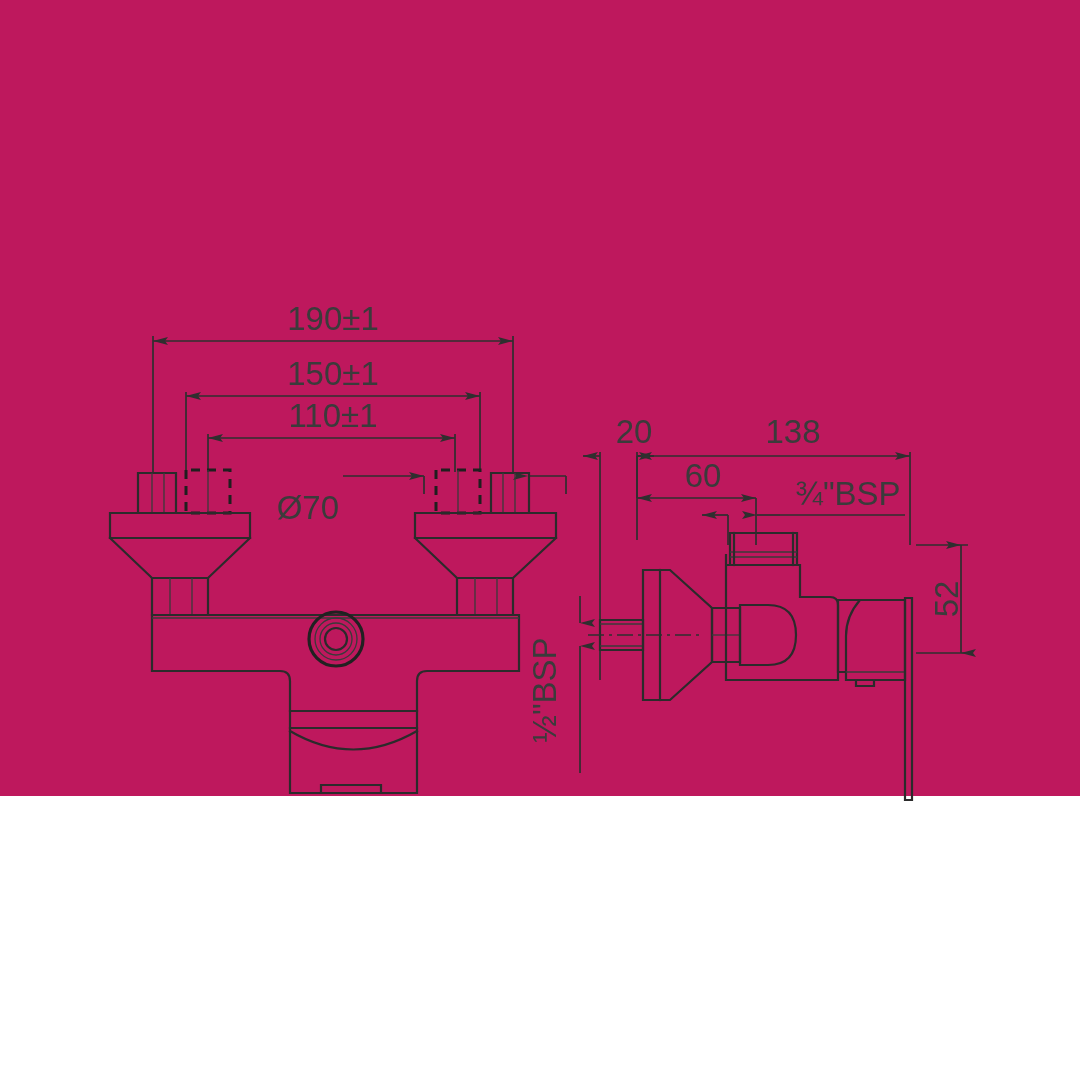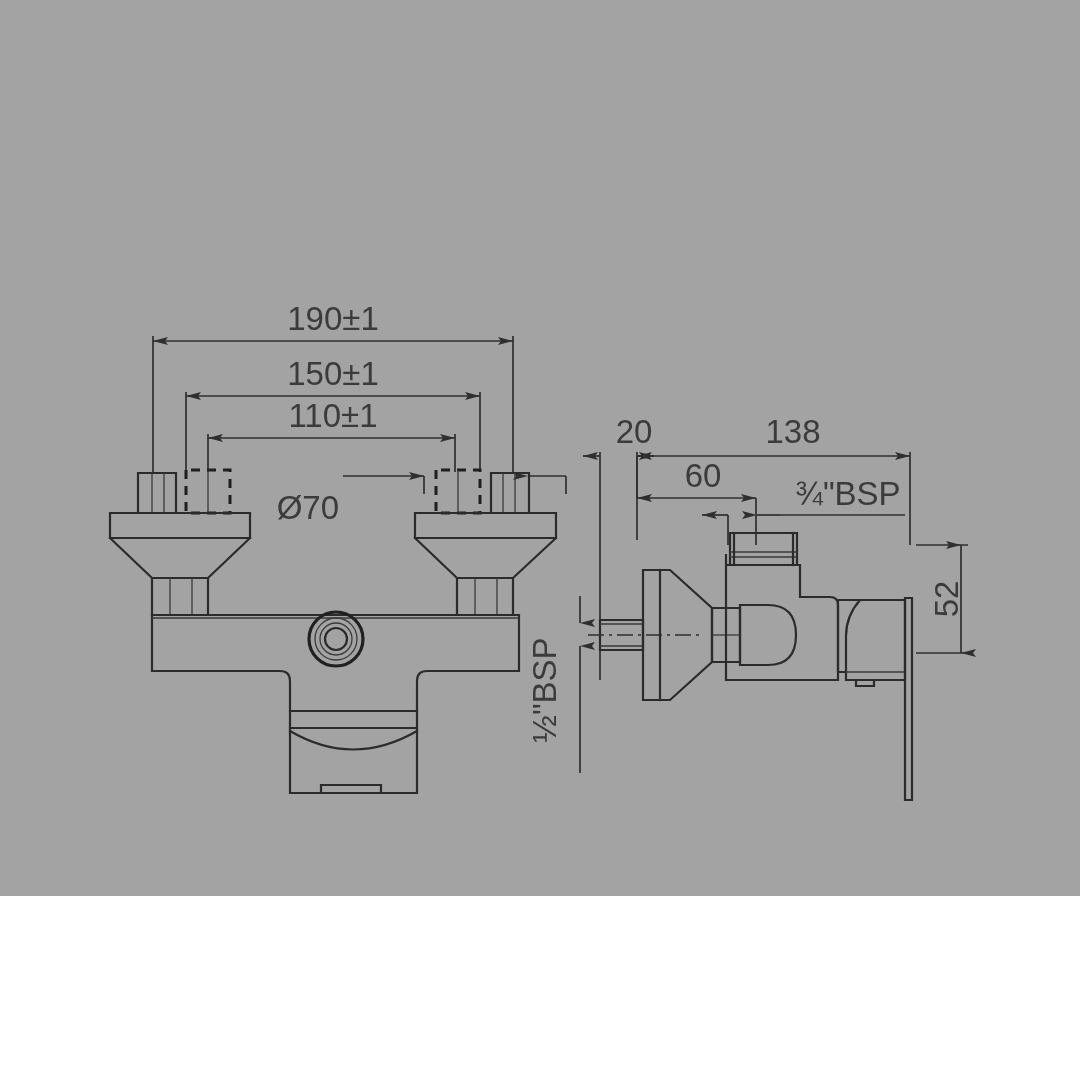--- a/index.html
+++ b/index.html
@@ -10,22 +10,22 @@
   }
   body {
     width: 1080px;
     height: 1080px;
     font-family: "Liberation Sans", sans-serif;
     overflow: hidden;
   }
   #sheet {
     position: relative;
     width: 1080px;
-    height: 896px;
-    background: #a3a3a3;
+    height: 796px;
+    background: #be185d;
   }
   svg.drawing {
     position: absolute;
     left: 0;
     top: 0;
     width: 1080px;
     height: 1080px;
     display: block;
   }
   .ln {

